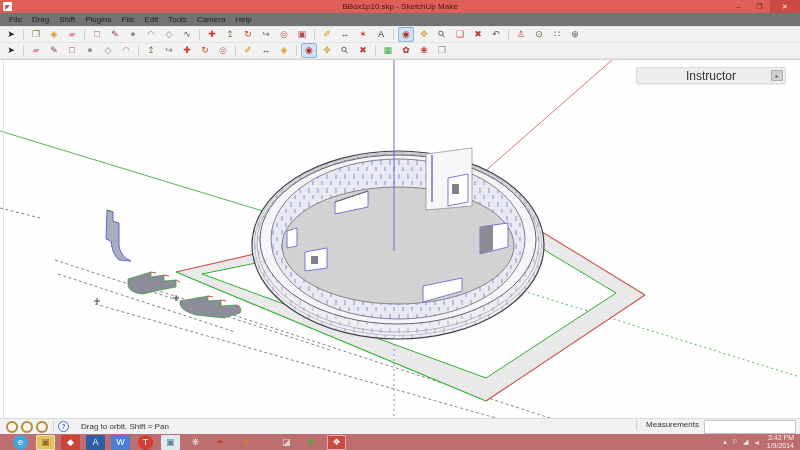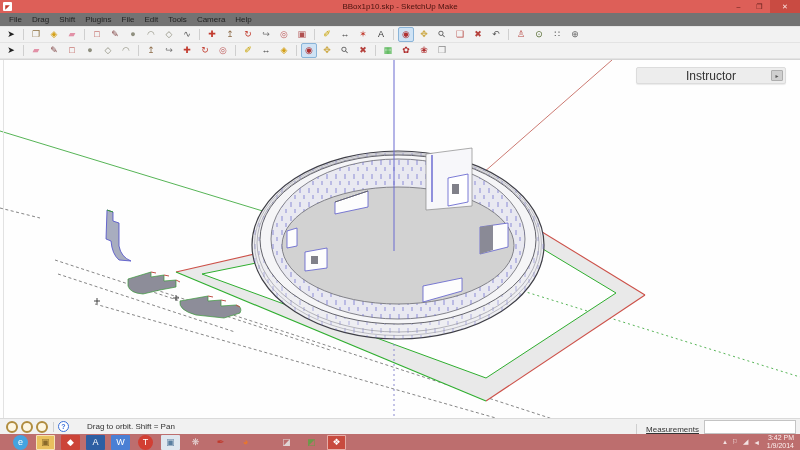--- a/index.html
+++ b/index.html
@@ -30,22 +30,22 @@
   .viewport .edgeL{position:absolute;left:3px;top:0;bottom:0;width:1px;background:#e2e2e2;}
   .instructor{position:absolute;top:7px;right:14px;width:148px;height:15px;background:#ededed;border:1px solid #dcdcdc;border-radius:2px;display:flex;align-items:center;justify-content:center;box-shadow:0 1px 1px rgba(0,0,0,.08);}
   .instructor .ititle{font-size:12px;color:#333;}
   .instructor .ibtn{position:absolute;right:2px;top:2px;width:10px;height:9px;background:#cfcfcf;border:1px solid #adadad;border-radius:1px;font-size:6px;color:#555;display:flex;align-items:center;justify-content:center;}
 
   
   .statusbar{height:15px;background:#f1f1f1;border-top:1px solid #dadada;display:flex;align-items:center;padding:0 4px;font-size:8px;color:#333;}
   .coin{width:8px;height:8px;border-radius:50%;border:2px solid #b08c3e;background:#fdf6e3;margin:0 1.5px;display:inline-block;}
   .ssep{width:1px;height:10px;background:#cfcfcf;margin:0 4px;display:inline-block;}
   .help{width:9px;height:9px;border-radius:50%;background:#fff;border:1.5px solid #3a6fd8;color:#3a6fd8;font-size:7px;font-weight:bold;display:inline-flex;align-items:center;justify-content:center;}
-  .hint{margin-left:6px;padding-left:12px;}
-  .statusright{margin-left:auto;display:flex;align-items:flex-end;text-decoration:underline;}
+  .hint{padding-left:12px;}
+  .statusright{margin-left:auto;display:flex;align-items:flex-start;}
   .measure-label{margin:0 5px;color:#333;}
   .measure-box{width:86px;height:10px;background:#fff;border:1px solid #c4c4c4;font-size:7px;}
 
   
   .taskbar{height:16px;background:#bd6e6e;display:flex;align-items:center;padding-left:8px;position:relative;}
   .tk-icon{width:17px;height:13px;margin:0 3px;border:1px solid transparent;border-radius:1px;display:inline-flex;align-items:center;justify-content:center;font-size:9px;line-height:1;}
   .tk-icon.sel{background:rgba(255,255,255,.32);border-color:rgba(255,255,255,.55);}
   .tk-icon.round{border-radius:50%;width:13px;height:13px;margin:0 5px;}
   .tray{margin-left:auto;display:flex;align-items:center;}
   .tray-icon{font-size:7px;color:#f3e3e3;margin:0 2.5px;}

